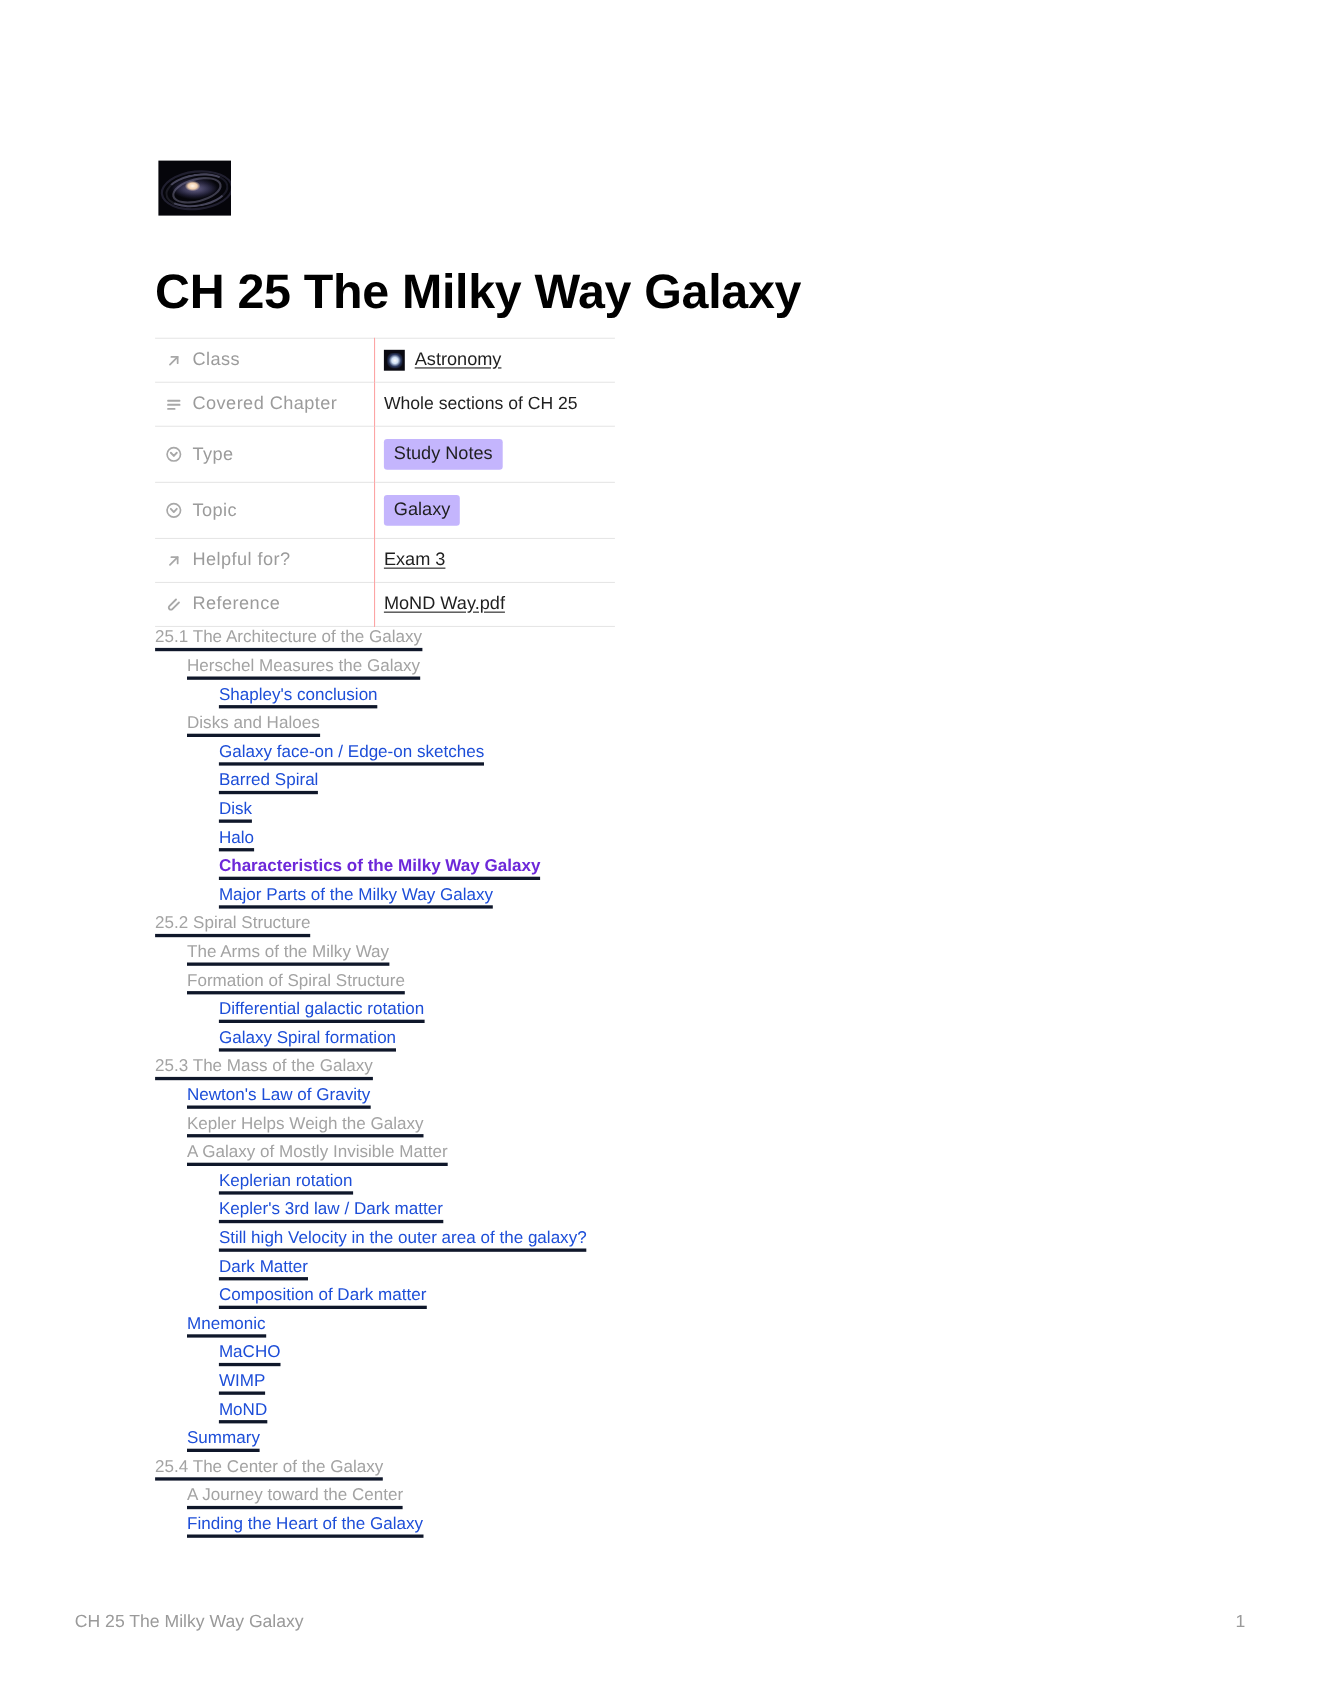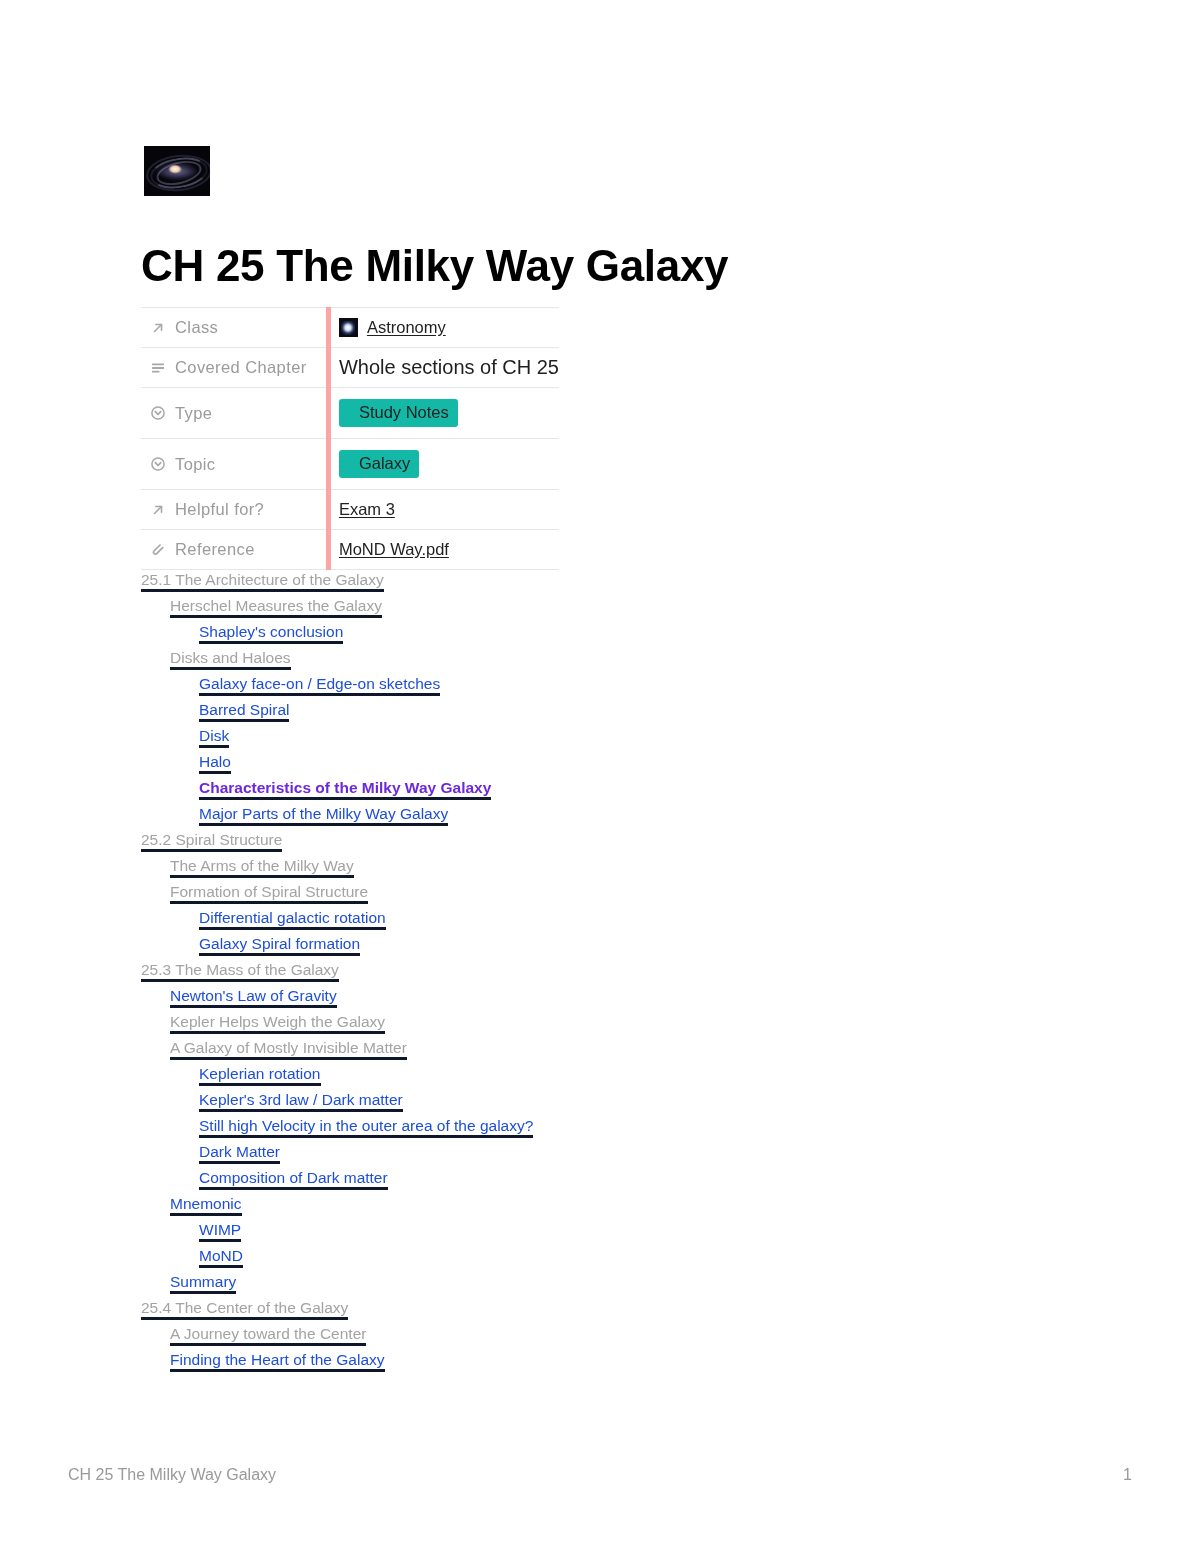--- a/index.html
+++ b/index.html
@@ -78,21 +78,21 @@
     border-top: 1px solid #e6e6e6;
   }
   .prop-table tr { border-bottom: 1px solid #e6e6e6; }
   .prop-table td {
     padding: 0;
     vertical-align: middle;
     height: 39px;
   }
   .prop-table td.key {
     width: 190px;
-    border-right: 5px solid #fca5a5;
+    border-right: 1px solid #fca5a5;
     padding-left: 9px;
   }
   .prop-table td.val {
     padding-left: 8px;
   }
   .prop-table tr.tall td { height: 50px; }
 
   .keywrap {
     display: flex;
     align-items: center;
@@ -107,21 +107,21 @@
   .prop-icon {
     width: 16px;
     height: 16px;
     flex: 0 0 16px;
     display: block;
     color: #a8a8a8;
   }
   .prop-icon svg { display:block; width:16px; height:16px; }
 
   .val-text {
-    font-size: 20px;
+    font-size: 16px;
     color: #1f1f1f;
     white-space: nowrap;
   }
   .val-link {
     font-size: 16.5px;
     color: #1f1f1f;
     text-decoration: underline;
     text-underline-offset: 2px;
     white-space: nowrap;
     text-align: right;
@@ -144,23 +144,23 @@
     left: 50%; top: 50%;
     width: 14px; height: 14px;
     transform: translate(-50%,-50%);
     background:
       radial-gradient(circle at 50% 48%, #ffffff 0%, #cfe0f5 28%, rgba(70,95,160,0.55) 55%, rgba(10,12,30,0) 80%);
   }
   .tag {
     display: inline-block;
     font-size: 16.5px;
     color: #1f1f1f;
-    background: #14b8a6;
+    background: #c4b5fd;
     border-radius: 3px;
-    padding: 4px 9px 5px 20px;
+    padding: 4px 9px 5px 9px;
     white-space: nowrap;
   }
 
   
   .toc {
     position: absolute;
     left: 141px;
     top: 563px;
     width: 900px;
   }
@@ -338,20 +338,21 @@
       <a class="toc-item lvl0 mid"><span class="txt">25.3 The Mass of the Galaxy</span></a>
       <a class="toc-item lvl1"><span class="txt">Newton's Law of Gravity</span></a>
       <a class="toc-item lvl1 mid"><span class="txt">Kepler Helps Weigh the Galaxy</span></a>
       <a class="toc-item lvl1 mid"><span class="txt">A Galaxy of Mostly Invisible Matter</span></a>
       <a class="toc-item lvl2"><span class="txt">Keplerian rotation</span></a>
       <a class="toc-item lvl2"><span class="txt">Kepler's 3rd law / Dark matter</span></a>
       <a class="toc-item lvl2"><span class="txt">Still high Velocity in the outer area of the galaxy?</span></a>
       <a class="toc-item lvl2"><span class="txt">Dark Matter</span></a>
       <a class="toc-item lvl2"><span class="txt">Composition of Dark matter</span></a>
       <a class="toc-item lvl1"><span class="txt">Mnemonic</span></a>
+      <a class="toc-item lvl2"><span class="txt">MaCHO</span></a>
       <a class="toc-item lvl2"><span class="txt">WIMP</span></a>
       <a class="toc-item lvl2"><span class="txt">MoND</span></a>
       <a class="toc-item lvl1"><span class="txt">Summary</span></a>
       <a class="toc-item lvl0 mid"><span class="txt">25.4 The Center of the Galaxy</span></a>
       <a class="toc-item lvl1 mid"><span class="txt">A Journey toward the Center</span></a>
       <a class="toc-item lvl1"><span class="txt">Finding the Heart of the Galaxy</span></a>
     </nav>
 
   <div class="footer">
     <span>CH 25 The Milky Way Galaxy</span>

